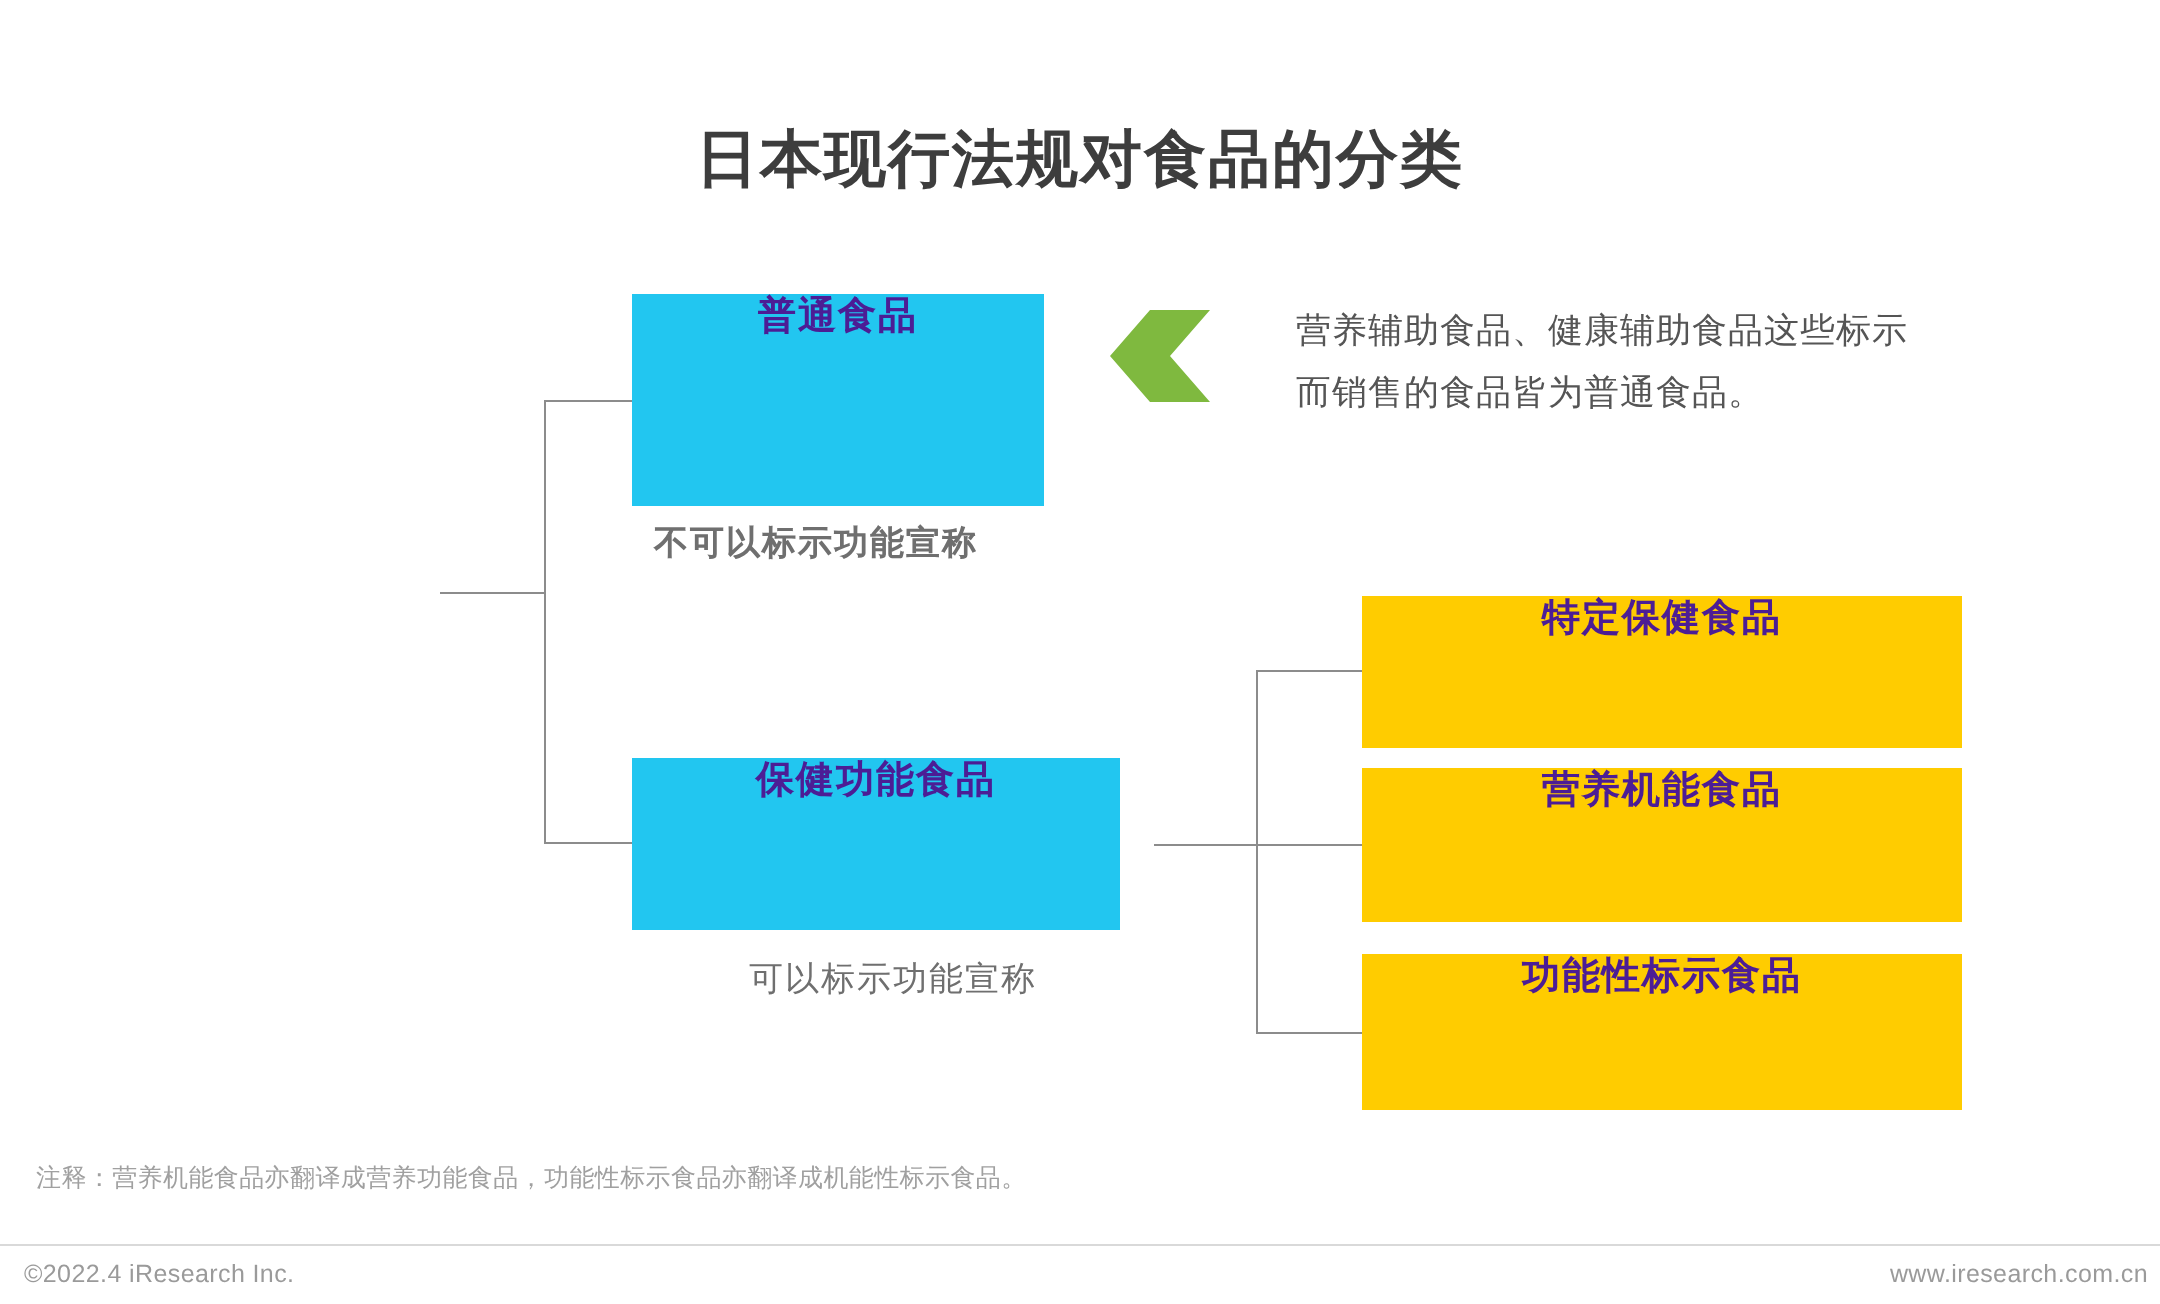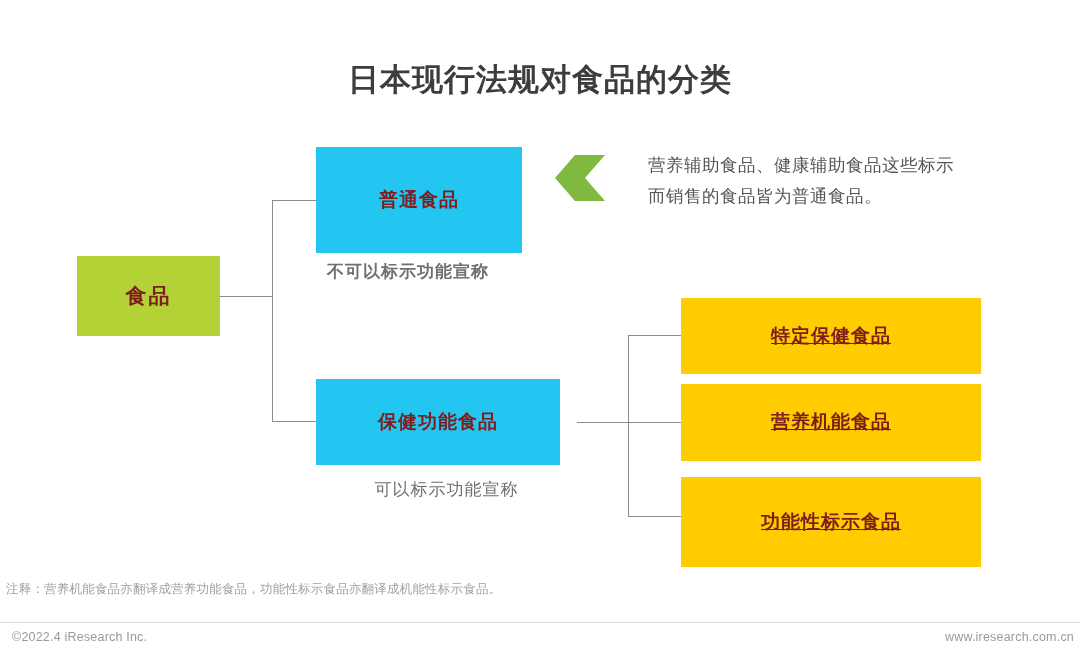--- a/index.html
+++ b/index.html
@@ -39,31 +39,30 @@
     position: absolute;
     background: #8c8c8c;
   }
   .line.h { height: 1px; }
   .line.v { width: 1px; }
 
   
   .node {
     position: absolute;
     display: flex;
-    align-items: center;
     justify-content: center;
-    color: #7f1d1d;
+    color: #4c1d95;
     font-weight: bold;
     text-align: center;
     line-height: 1.3;
     box-sizing: border-box;
   }
   .node.green  { background: #b2d235; font-size: 21px; letter-spacing: 2px; }
   .node.blue   { background: #22c6f0; font-size: 19px; letter-spacing: 1px; }
-  .node.yellow { background: #ffcc00; font-size: 19px; letter-spacing: 1px; text-decoration: underline; }
+  .node.yellow { background: #ffcc00; font-size: 19px; letter-spacing: 1px; }
 
   
   .caption {
     position: absolute;
     text-align: center;
     font-size: 17px;
     color: #6f6f6f;
     letter-spacing: 1px;
     white-space: nowrap;
   }
@@ -83,21 +82,21 @@
     width: 360px;
     font-size: 17.5px;
     color: #555555;
     line-height: 31px;
     letter-spacing: 0.5px;
   }
 
   
   #footnotes {
     position: absolute;
-    left: 6px;
+    left: 18px;
     top: 580px;
     font-size: 12.5px;
     color: #a0a0a0;
     line-height: 19px;
     letter-spacing: 0.2px;
     white-space: nowrap;
   }
   #footer-rule {
     position: absolute;
     left: 0;
@@ -134,43 +133,40 @@
   <div class="line v" style="left:272px; top:200px; height:222px;"></div>
   <div class="line h" style="left:272px; top:200px; width:45px;"></div>
   <div class="line h" style="left:272px; top:421px; width:45px;"></div>
 
   <div class="line h" style="left:577px; top:422px; width:52px;"></div>
   <div class="line v" style="left:628px; top:335px; height:182px;"></div>
   <div class="line h" style="left:628px; top:335px; width:54px;"></div>
   <div class="line h" style="left:628px; top:422px; width:54px;"></div>
   <div class="line h" style="left:628px; top:516px; width:54px;"></div>
 
-  <div class="node green" style="left:77px; top:256px; width:143px; height:80px;">
-    <span>食品</span>
-  </div>
 
   <div class="node blue" style="left:316px; top:147px; width:206px; height:106px;">
     <span>普通食品</span>
   </div>
   <div class="caption" style="left:305px; top:260px; width:206px;font-weight:bold;">不可以标示功能宣称</div>
 
   <div class="node blue" style="left:316px; top:379px; width:244px; height:86px;">
     <span>保健功能食品</span>
   </div>
   <div class="caption" style="left:316px; top:478px; width:261px;">可以标示功能宣称</div>
 
   <div class="node yellow" style="left:681px; top:298px; width:300px; height:76px;">
     <span>特定保健食品</span>
   </div>
 
   <div class="node yellow" style="left:681px; top:384px; width:300px; height:77px;">
     <span>营养机能食品</span>
   </div>
 
-  <div class="node yellow" style="left:681px; top:477px; width:300px; height:90px;">
+  <div class="node yellow" style="left:681px; top:477px; width:300px; height:78px;">
     <span>功能性标示食品</span>
   </div>
 
   <svg id="annotation-arrow" viewBox="0 0 52 46">
     <polygon points="22,0 52,0 32,23 52,46 22,46 2,23" fill="#7fb93f"></polygon>
   </svg>
   <div id="annotation-text">
     <div>营养辅助食品、健康辅助食品这些标示</div>
     <div>而销售的食品皆为普通食品。</div>
   </div>

